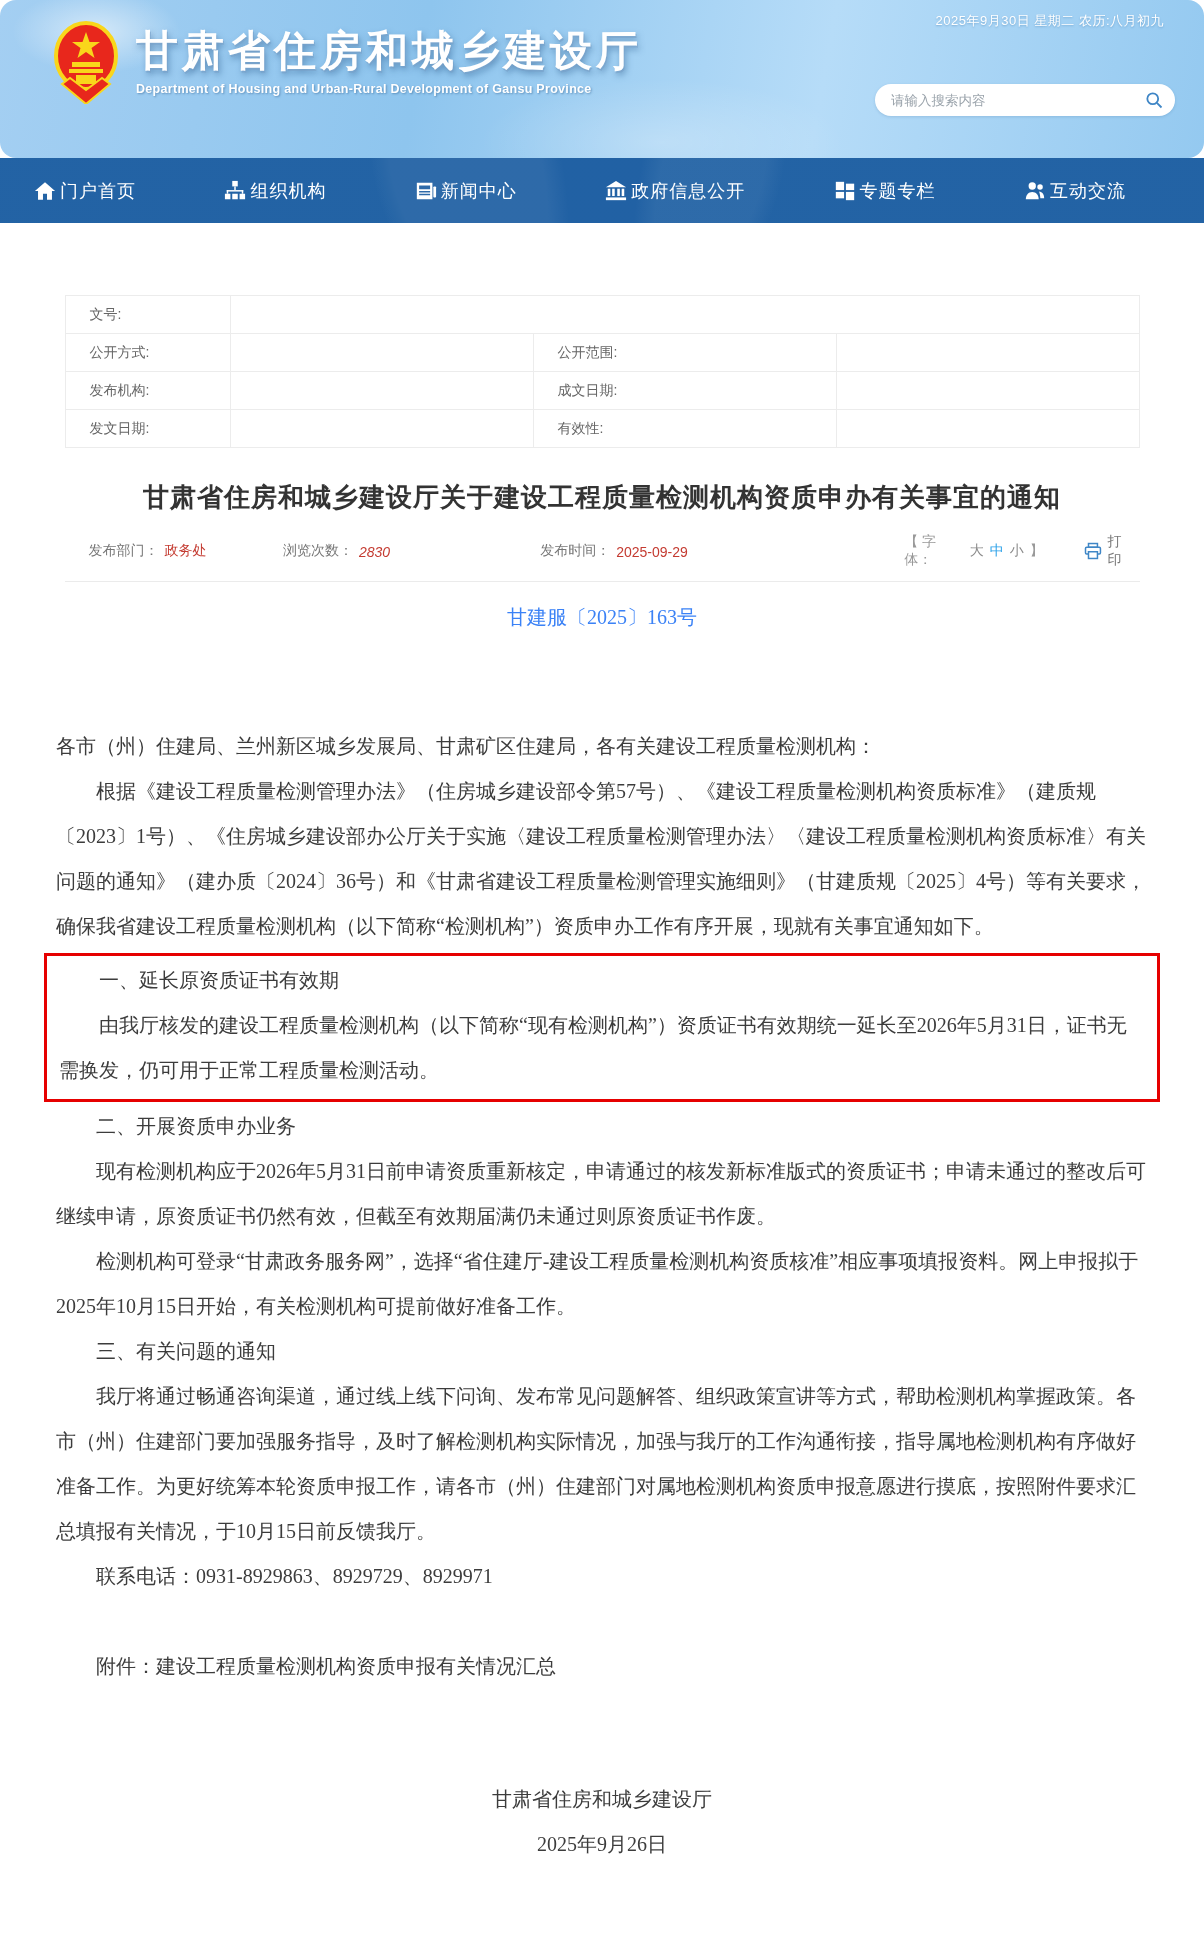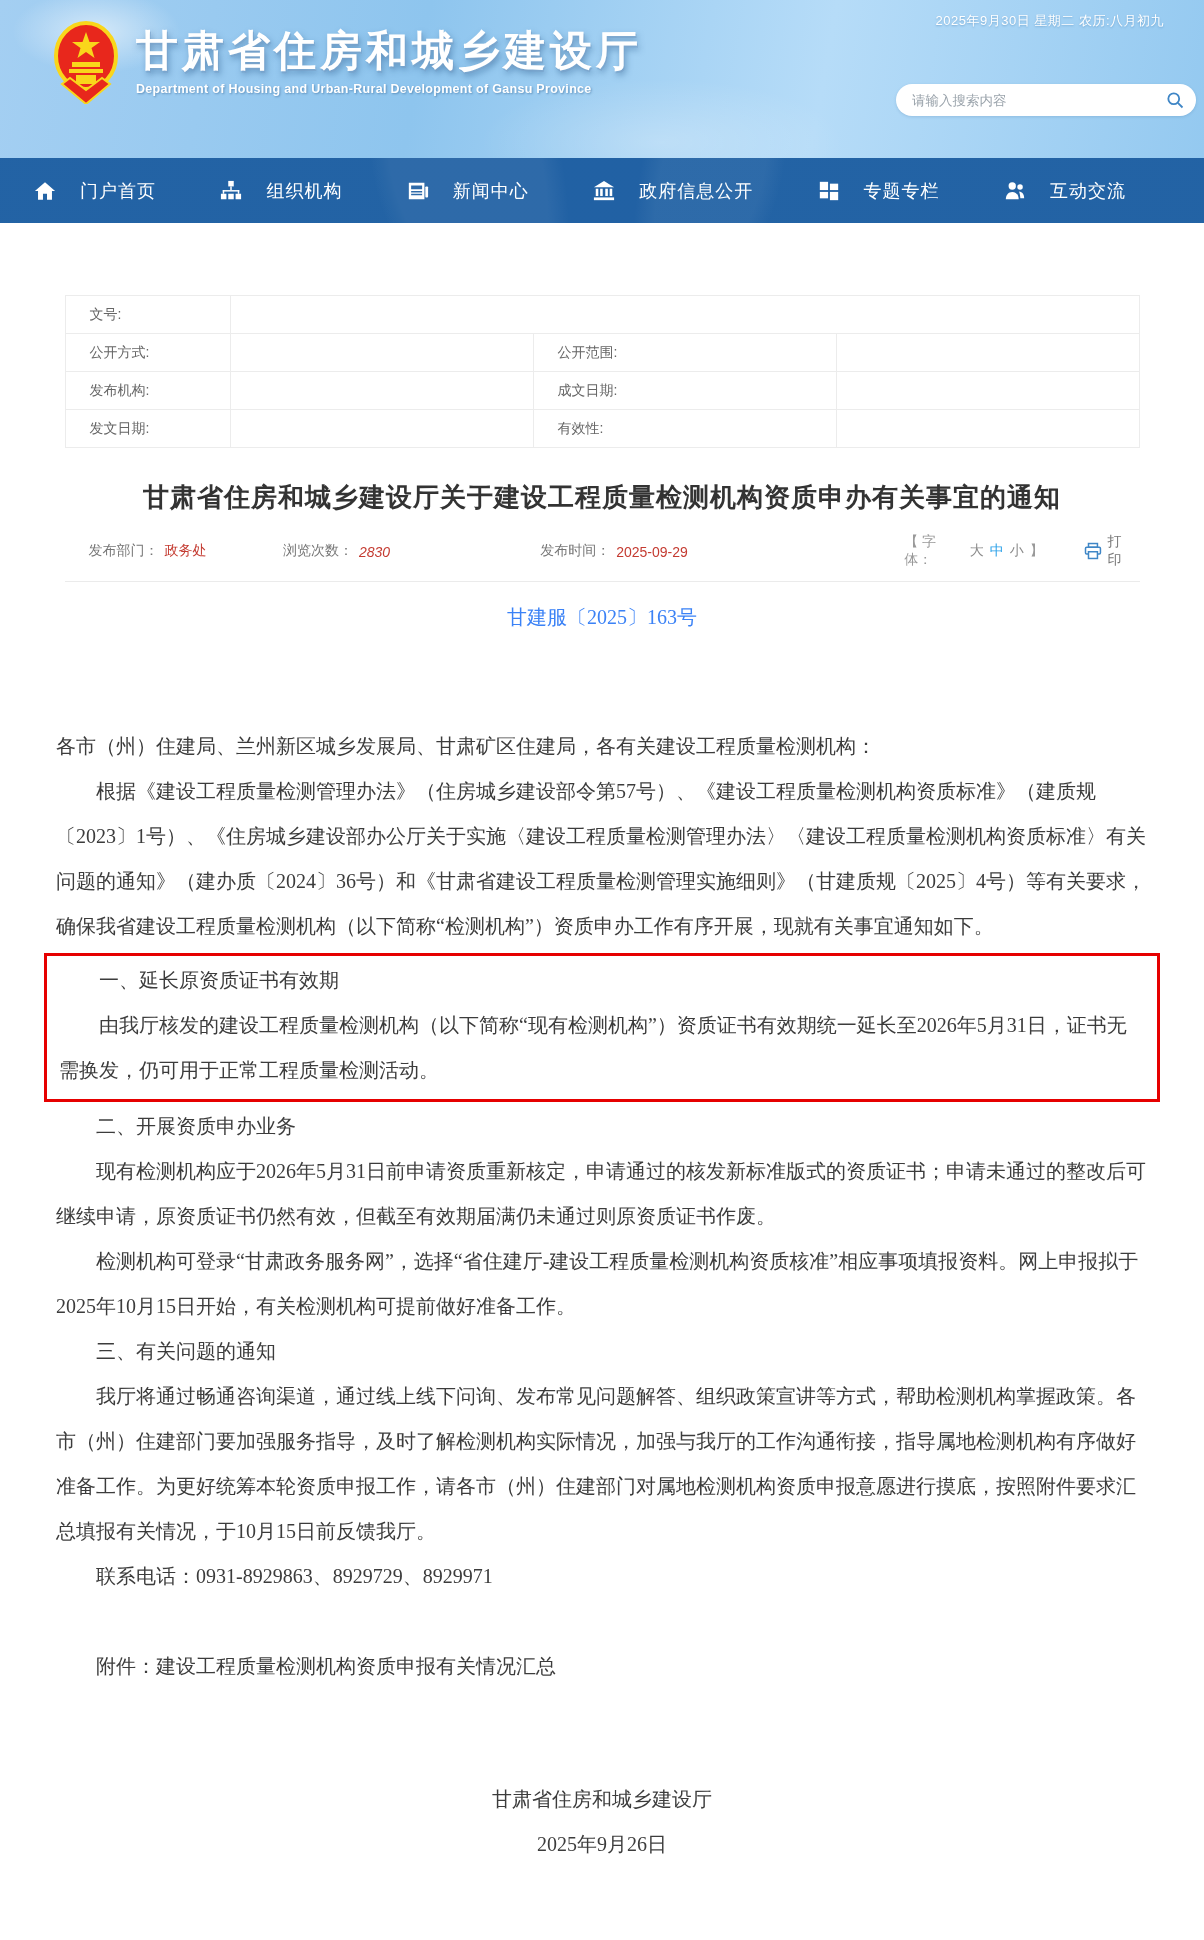--- a/index.html
+++ b/index.html
@@ -7,45 +7,46 @@
   body { width:1204px; font-family:"Liberation Sans", sans-serif; }
   .page { width:1204px; height:1940px; overflow:hidden; background:#fff; display:flex; flex-direction:column; }
 
   
   .site-header{
     position:relative; height:158px; flex:none;
     background:
       radial-gradient(120px 60px at 8% 20%, rgba(255,255,255,.55), rgba(255,255,255,0) 70%),
       radial-gradient(260px 90px at 55% 90%, rgba(255,255,255,.25), rgba(255,255,255,0) 70%),
       linear-gradient(100deg,#a4cff2 0%, #8ec5ee 35%, #b6dcf8 68%, #94c9f0 100%);
+    border-radius: 16px;
   }
   .header-date{ position:absolute; top:12px; right:40px; color:#fff; font-size:13px; letter-spacing:.5px; text-shadow:0 1px 2px rgba(30,90,150,.35); }
   .brand{ position:absolute; left:52px; top:20px; display:flex; align-items:flex-start; }
   .emblem{ width:68px; height:84px; flex:none; margin-right:16px; }
   .brand-text{ padding-top:8px; }
   .site-title{ font-size:42px; font-weight:bold; color:#fff; letter-spacing:4px; line-height:1.1;
     text-shadow:1px 2px 0 rgba(120,160,200,.6), 2px 4px 6px rgba(40,90,140,.5); }
   .site-subtitle{ margin-top:8px; font-size:12.5px; font-weight:bold; color:#fff; letter-spacing:.3px;
     text-shadow:1px 1px 2px rgba(40,90,140,.5); }
-  .search-box{ position:absolute; right:8px; top:84px; width:300px; height:32px; background:#fff; border-radius:16px;
+  .search-box{ position:absolute; right:29px; top:84px; width:300px; height:32px; background:#fff; border-radius:16px;
     display:flex; align-items:center; padding:0 10px 0 16px; box-shadow:0 1px 3px rgba(40,90,140,.18); }
   .search-box input{ flex:1; border:none; outline:none; font-size:13.5px; color:#333; background:transparent; }
   .search-box input::placeholder{ color:#9aa3ab; }
   .search-btn{ width:22px; height:22px; cursor:pointer; display:flex; align-items:center; justify-content:center; }
 
   
   .main-nav{
     height:65px; flex:none; background:#15599f; position:relative;
     background-image:
       radial-gradient(circle at 12% 120%, rgba(255,255,255,.06) 0 38%, rgba(255,255,255,0) 40%),
       radial-gradient(circle at 48% -30%, rgba(255,255,255,.05) 0 30%, rgba(255,255,255,0) 33%),
       radial-gradient(circle at 85% 130%, rgba(255,255,255,.06) 0 36%, rgba(255,255,255,0) 38%);
     display:flex; align-items:center; justify-content:space-between; padding:0 78px 0 34px;
   }
-  .nav-item{ display:flex; align-items:center; gap:24px; color:#fff; font-size:18px; letter-spacing:1px; cursor:pointer; text-decoration:none;text-align:right; }
+  .nav-item{ display:flex; align-items:center; gap:4px; color:#fff; font-size:18px; letter-spacing:1px; cursor:pointer; text-decoration:none;text-align:right; }
   .nav-item svg{ width:22px; height:22px; }
 
   
   .content{ flex:1; display:flex; flex-direction:column; }
   .meta-table{ width:1075px; margin:72px auto 0; border-collapse:collapse; table-layout:fixed; }
   .meta-table td{ border:1px solid #ececec; height:38px; font-size:14px; color:#666; padding-left:24px; background:#fff; }
   .meta-table .c1{ width:165px; } .meta-table .c2{ width:368px; } .meta-table .c3{ width:160px; } .meta-table .c4{ width:382px; }
 
   
   .article-title{ margin-top:32px; text-align:center; font-family:"Liberation Serif", serif;

